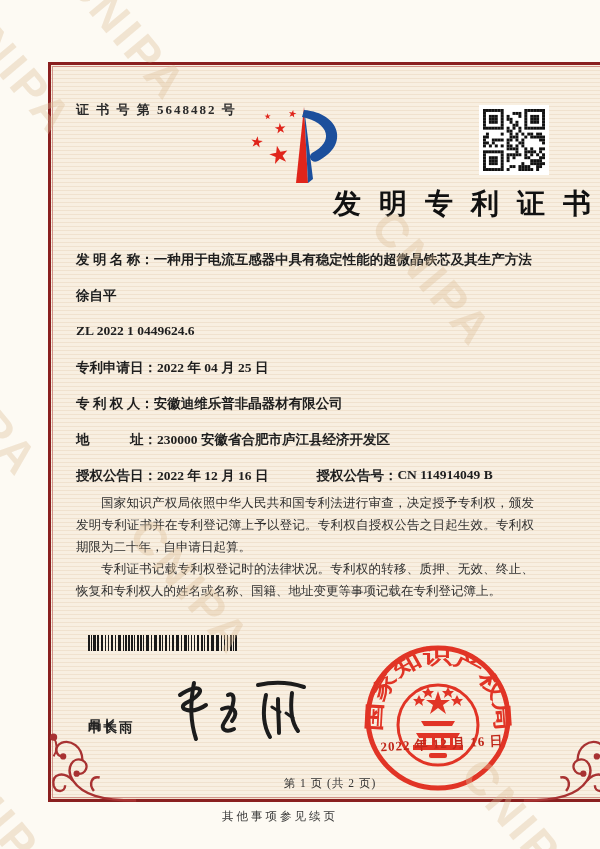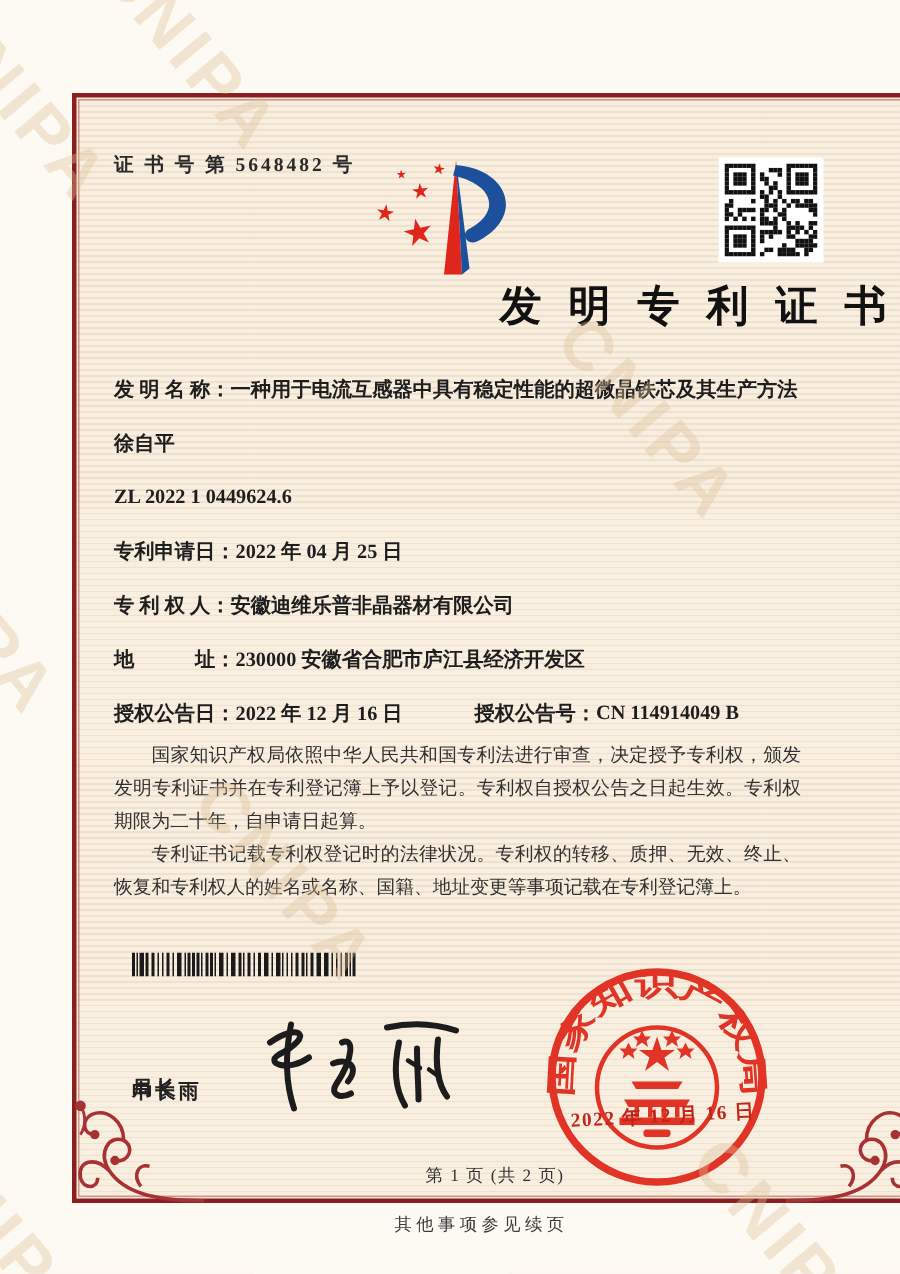--- a/index.html
+++ b/index.html
@@ -61,21 +61,21 @@
   .signature { left:115px; top:604px; width:150px; height:80px; }
   .seal { left:312px; top:578px; width:150px; height:150px; opacity:0.95; }
   .seal-date {
     left:316px; top:670px; width:150px; text-align:center;
     font-size:13px; font-weight:bold; color:#c0271a; letter-spacing:1px;
     transform:rotate(-3deg); white-space:nowrap;
   }
   .page-info { left:0; top:711px; width:100%; text-align:center; font-size:11.5px; color:#333; letter-spacing:1px; }
   .footer-note {
     position:absolute; left:0; top:809px; width:560px; text-align:center;
-    font-size:11.5px; color:#3a3a3a; letter-spacing:3px; z-index:4;margin-left:41px;
+    font-size:11.5px; color:#3a3a3a; letter-spacing:3px; z-index:4;
   }
   .flourish { position:absolute; width:96px; height:78px; z-index:5; }
   .flourish.bl { left:-7px; bottom:-6px; }
   .flourish.br { right:-7px; bottom:-6px; transform:scaleX(-1); }
 </style>
 </head>
 <body>
 
 <div class="wm" style="left:-18px;top:-12px">CNIPA</div>
 <div class="wm" style="left:96px;top:-46px">CNIPA</div>

